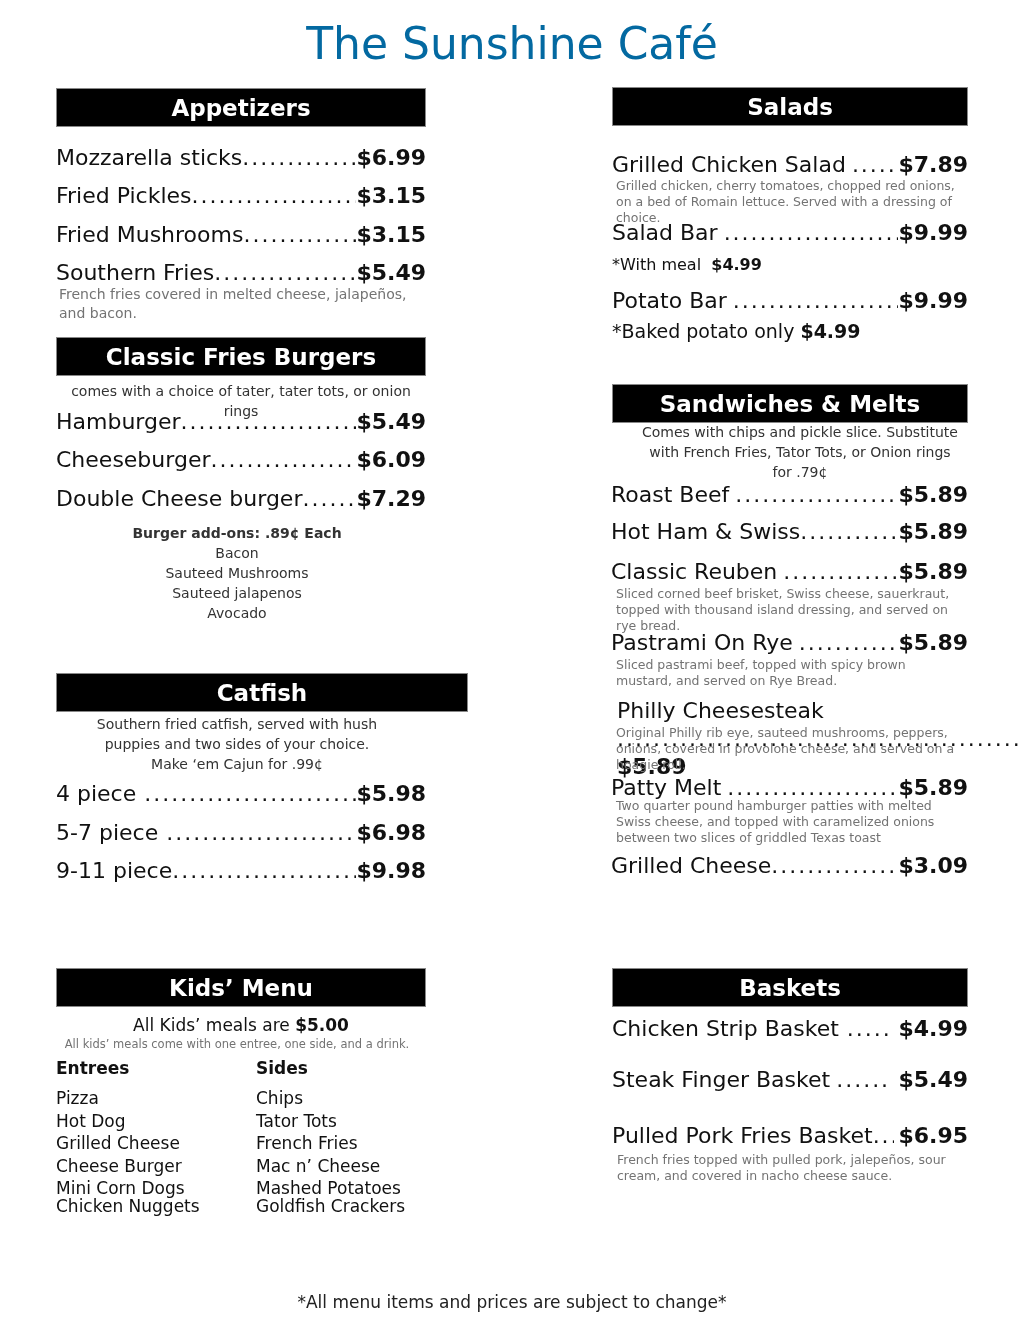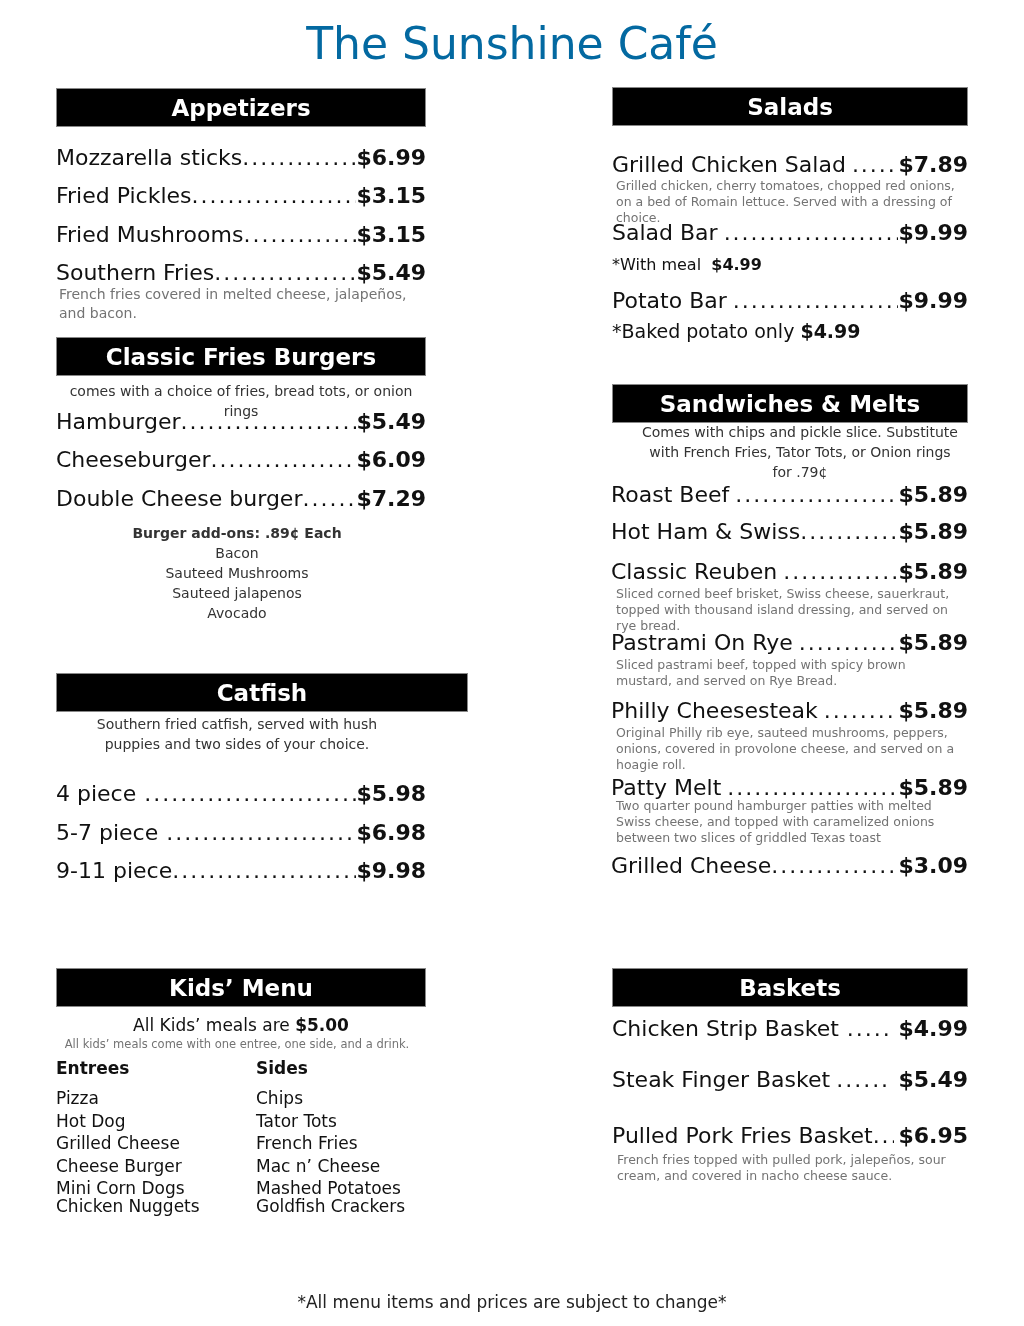--- a/index.html
+++ b/index.html
@@ -56,21 +56,21 @@
   <span class="price">$3.15</span>
 </div>
 <div class="row" style="left:56px; top:259px; width:370px;">
   <span class="name">Southern Fries</span>
   <span class="dots"></span>
   <span class="price">$5.49</span>
 </div>
 <div class="desc" style="left:59px; top:285px; width:350px; font-size:14px; line-height:19px;">French fries covered in melted cheese, jalapeños, and bacon.</div>
 
 <div class="hdr" style="left:56px; top:337px; width:370px;">Classic Fries Burgers</div>
-<div class="note" style="left:56px; top:381px; width:370px; font-size:14px;">comes with a choice of fries, bread tots, or onion rings</div>
+<div class="note" style="left:56px; top:381px; width:370px; font-size:14px;">comes with a choice of tater, tater tots, or onion rings</div>
 
 <div class="row" style="left:56px; top:408px; width:370px;">
   <span class="name">Hamburger</span>
   <span class="dots"></span>
   <span class="price">$5.49</span>
 </div>
 <div class="row" style="left:56px; top:446px; width:370px;">
   <span class="name">Cheeseburger</span>
   <span class="dots"></span>
   <span class="price">$6.09</span>
@@ -86,20 +86,21 @@
   <div>Bacon</div>
   <div>Sauteed Mushrooms</div>
   <div>Sauteed jalapenos</div>
   <div>Avocado</div>
 </div>
 
 <div class="hdr" style="left:56px; top:673px; width:412px;">Catfish</div>
 <div class="note" style="left:56px; top:714px; width:362px; font-size:14px;">
   <div>Southern fried catfish, served with hush</div>
   <div>puppies and two sides of your choice.</div>
+  <div>Make ‘em Cajun for .99¢</div>
 </div>
 
 <div class="row" style="left:56px; top:780px; width:370px;">
   <span class="name">4 piece</span>
   <span class="dots" style="margin-left:8px;"></span>
   <span class="price">$5.98</span>
 </div>
 <div class="row" style="left:56px; top:819px; width:370px;">
   <span class="name">5-7 piece</span>
   <span class="dots" style="margin-left:8px;"></span>
@@ -187,21 +188,21 @@
 </div>
 <div class="desc" style="left:616px; top:586px; width:345px;">Sliced corned beef brisket, Swiss cheese, sauerkraut, topped with thousand island dressing, and served on rye bread.</div>
 
 <div class="row" style="left:611px; top:629px; width:357px;">
   <span class="name">Pastrami On Rye</span>
   <span class="dots" style="margin-left:6px;"></span>
   <span class="price">$5.89</span>
 </div>
 <div class="desc" style="left:616px; top:657px; width:345px;">Sliced pastrami beef, topped with spicy brown mustard, and served on Rye Bread.</div>
 
-<div class="row" style="left:611px; top:697px; width:357px;">
+<div class="row" style="left:611px; top:697px; width:357px;flex-direction:column;">
   <span class="name">Philly Cheesesteak</span>
   <span class="dots" style="margin-left:6px;"></span>
   <span class="price">$5.89</span>
 </div>
 <div class="desc" style="left:616px; top:725px; width:345px;">Original Philly rib eye, sauteed mushrooms, peppers,  onions, covered in provolone cheese, and served on a hoagie roll.</div>
 
 <div class="row" style="left:611px; top:774px; width:357px;">
   <span class="name">Patty Melt</span>
   <span class="dots" style="margin-left:6px;"></span>
   <span class="price">$5.89</span>

